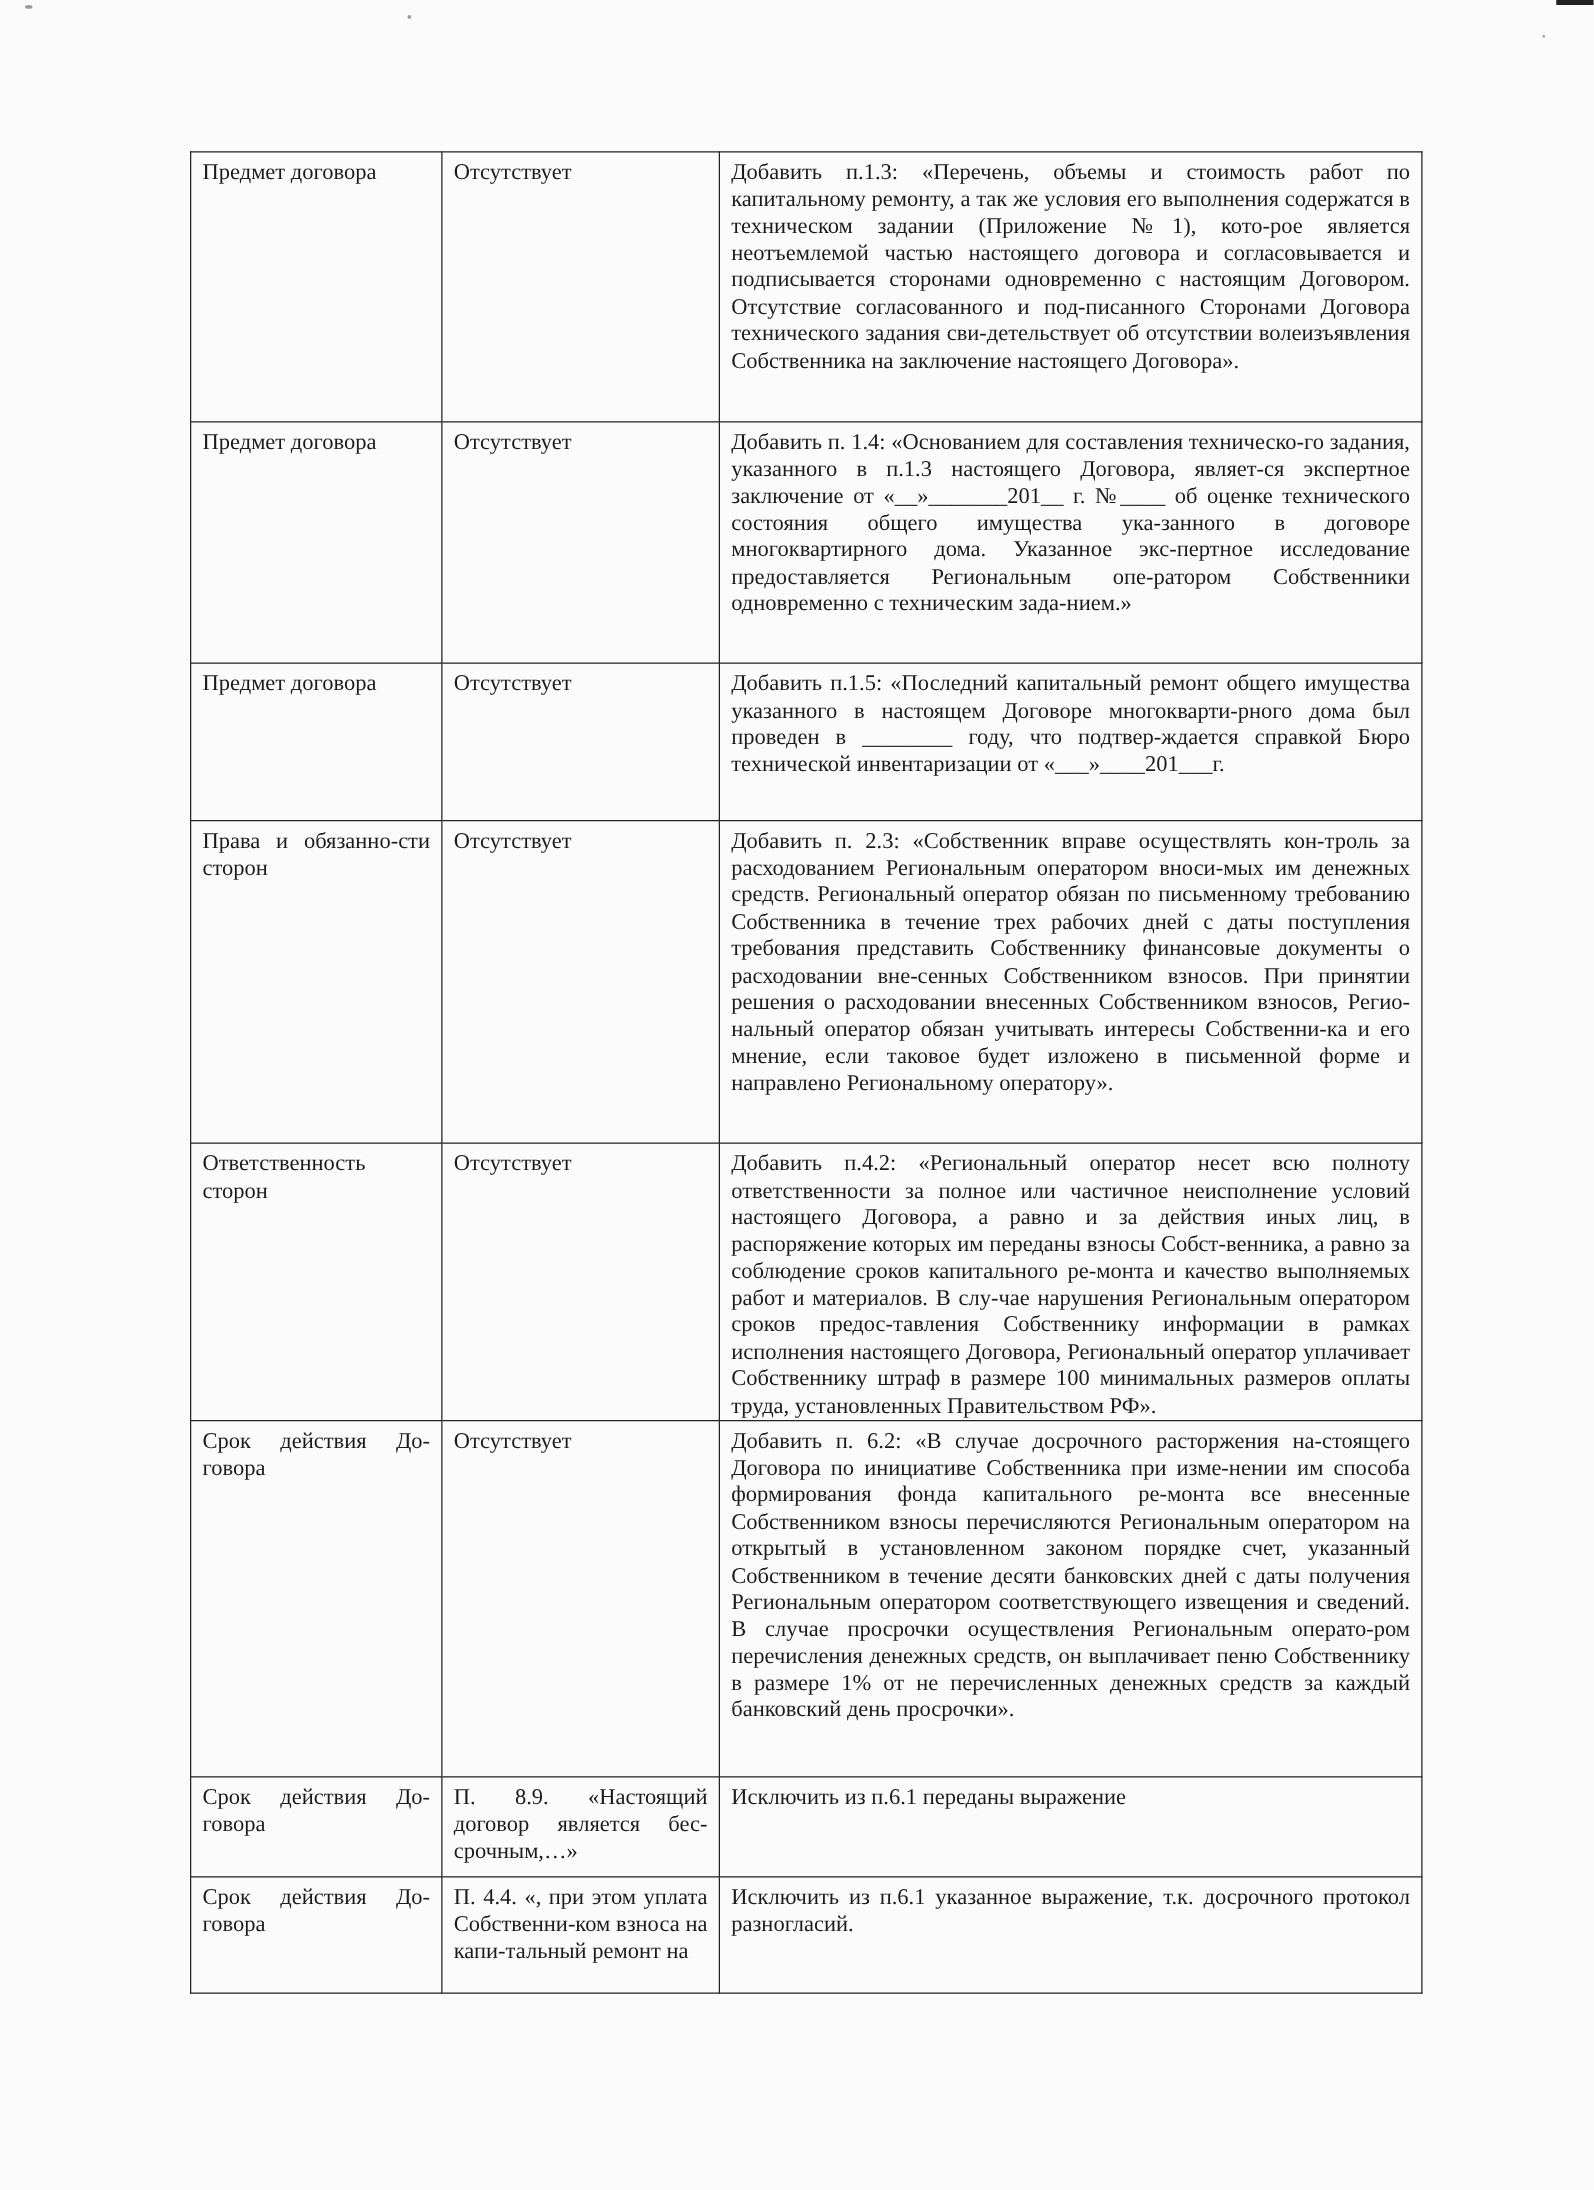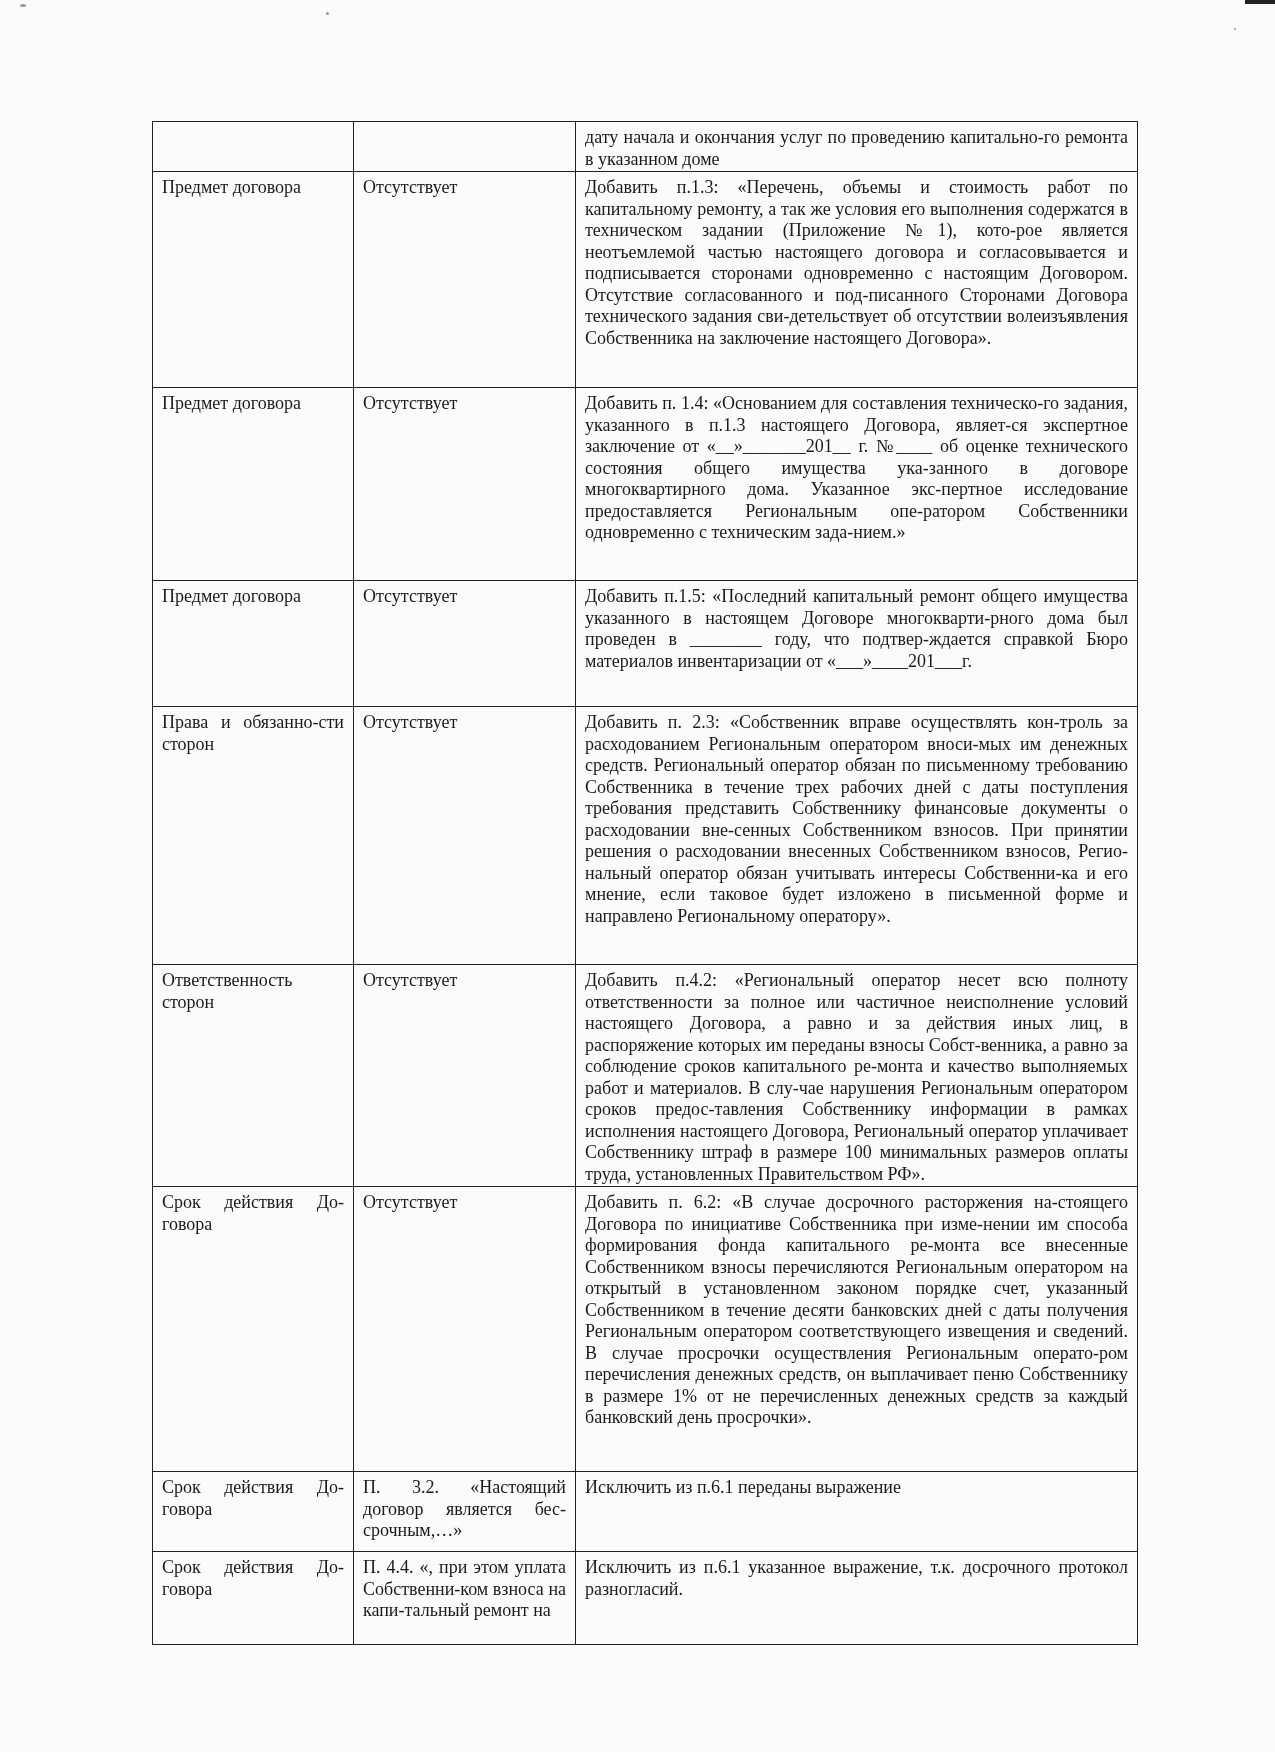--- a/index.html
+++ b/index.html
@@ -72,31 +72,20 @@
 <div class="speck" style="left:326px;top:12px;width:3px;height:3px;"></div>
 <div class="speck" style="left:1234px;top:28px;width:2px;height:2px;"></div>
 
 <table class="doc-table">
   <colgroup>
     <col class="c1">
     <col class="c2">
     <col class="c3">
   </colgroup>
   <tbody>
-    <tr class="r0">
-      <td>
-          <span class="cell-text"></span>
-        </td>
-      <td>
-          <span class="cell-text"></span>
-        </td>
-      <td>
-          <span class="cell-text">дату начала и окончания услуг по проведению капитально-го ремонта в указанном доме</span>
-        </td>
-    </tr>
     <tr class="r1">
       <td>
           <span class="cell-text">Предмет договора</span>
         </td>
       <td>
           <span class="cell-text">Отсутствует</span>
         </td>
       <td>
           <span class="cell-text">Добавить п.1.3: «Перечень, объемы и стоимость работ по капитальному ремонту, а так же условия его выполнения содержатся в техническом задании (Приложение №1), кото-рое является неотъемлемой частью настоящего договора и согласовывается и подписывается сторонами одновременно с настоящим Договором. Отсутствие согласованного и под-писанного Сторонами Договора технического задания сви-детельствует об отсутствии волеизъявления Собственника на заключение настоящего Договора».</span>
         </td>
@@ -113,21 +102,21 @@
         </td>
     </tr>
     <tr class="r3">
       <td>
           <span class="cell-text">Предмет договора</span>
         </td>
       <td>
           <span class="cell-text">Отсутствует</span>
         </td>
       <td>
-          <span class="cell-text">Добавить п.1.5: «Последний капитальный ремонт общего имущества указанного в настоящем Договоре многокварти-рного дома был проведен в ________ году, что подтвер-ждается справкой Бюро материалов инвентаризации от «___»____201___г.</span>
+          <span class="cell-text">Добавить п.1.5: «Последний капитальный ремонт общего имущества указанного в настоящем Договоре многокварти-рного дома был проведен в ________ году, что подтвер-ждается справкой Бюро технической инвентаризации от «___»____201___г.</span>
         </td>
     </tr>
     <tr class="r4">
       <td>
           <span class="cell-text">Права и обязанно-сти сторон</span>
         </td>
       <td>
           <span class="cell-text">Отсутствует</span>
         </td>
       <td>
@@ -154,21 +143,21 @@
         </td>
       <td>
           <span class="cell-text">Добавить п. 6.2: «В случае досрочного расторжения на-стоящего Договора по инициативе Собственника при изме-нении им способа формирования фонда капитального ре-монта все внесенные Собственником взносы перечисляются Региональным оператором на открытый в установленном законом порядке счет, указанный Собственником в течение десяти банковских дней с даты получения Региональным оператором соответствующего извещения и сведений. В случае просрочки осуществления Региональным операто-ром перечисления денежных средств, он выплачивает пеню Собственнику в размере 1% от не перечисленных денежных средств за каждый банковский день просрочки».</span>
         </td>
     </tr>
     <tr class="r7">
       <td>
           <span class="cell-text">Срок действия До-говора</span>
         </td>
       <td>
-          <span class="cell-text">П. 3.2. «Настоящий договор является бес-срочным,…»</span>
+          <span class="cell-text">П. 8.9. «Настоящий договор является бес-срочным,…»</span>
         </td>
       <td>
           <span class="cell-text">Исключить из п.6.1 переданы выражение</span>
         </td>
     </tr>
     <tr class="r8">
       <td>
           <span class="cell-text">Срок действия До-говора</span>
         </td>
       <td>

